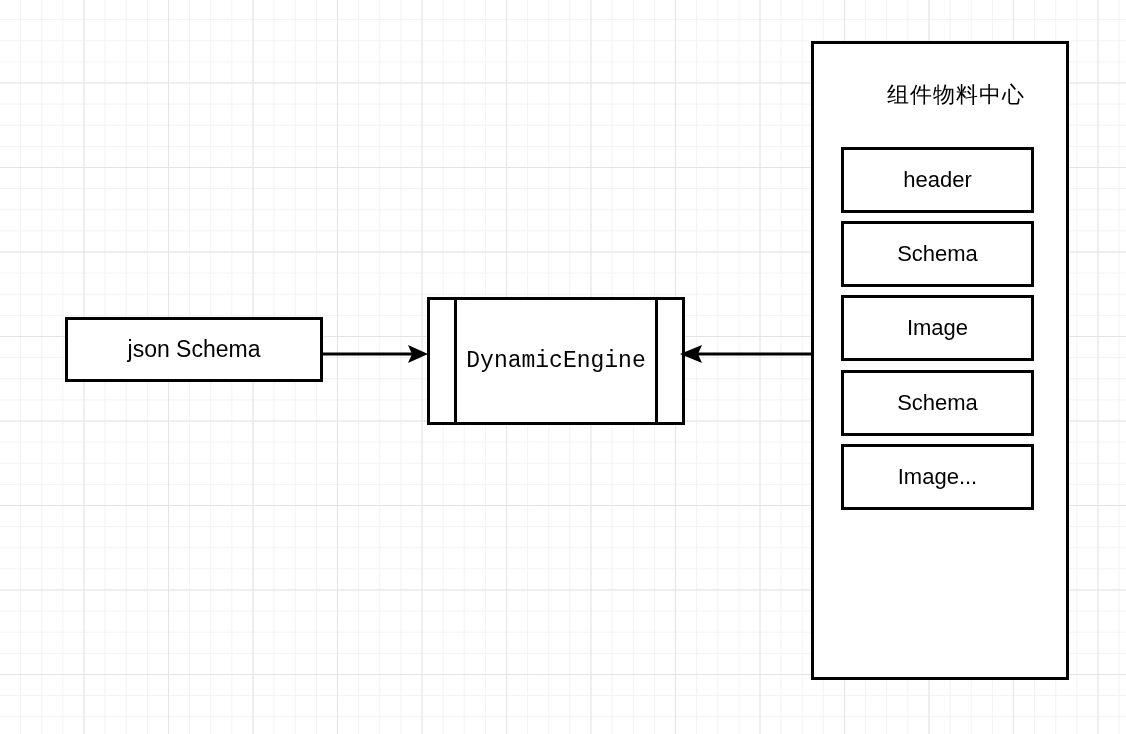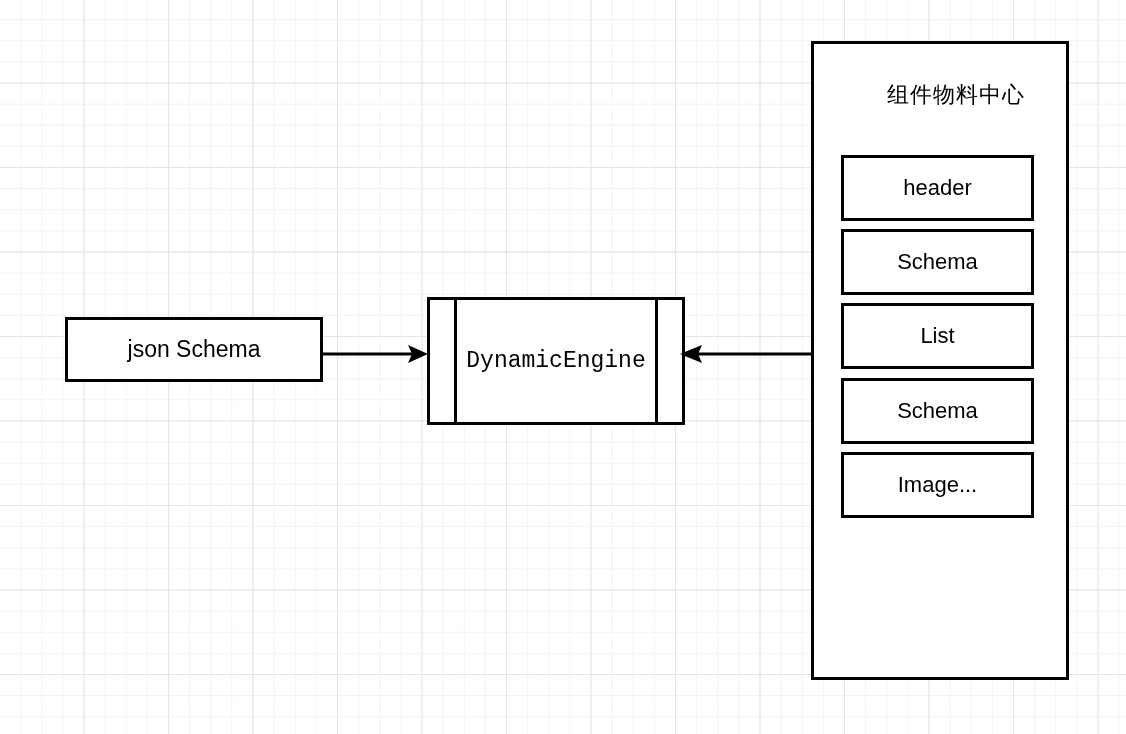--- a/index.html
+++ b/index.html
@@ -105,21 +105,20 @@
     width: 193px;
     height: 66px;
     margin-bottom: 8.2px;
     border: 3px solid #000000;
     background: #ffffff;
     display: flex;
     align-items: center;
     justify-content: center;
     font-size: 22px;
     color: #000000;
-    margin-top: 8px;
   }
   .material-item:last-child { margin-bottom: 0; }
 
   
   .connector {
     position: absolute;
     overflow: visible;
   }
   #connector-schema-to-engine { left: 320px; top: 344px; }
   #connector-panel-to-engine  { left: 680px; top: 344px; }
@@ -154,21 +153,21 @@
     <div id="material-center-title">组件物料中心</div>
 
     <div id="material-item-list">
       <div class="material-item">
         <span>header</span>
       </div>
       <div class="material-item">
         <span>Schema</span>
       </div>
       <div class="material-item">
-        <span>List</span>
+        <span>Image</span>
       </div>
       <div class="material-item">
         <span>Schema</span>
       </div>
       <div class="material-item">
         <span>Image...</span>
       </div>
     </div>
   </div>
 

